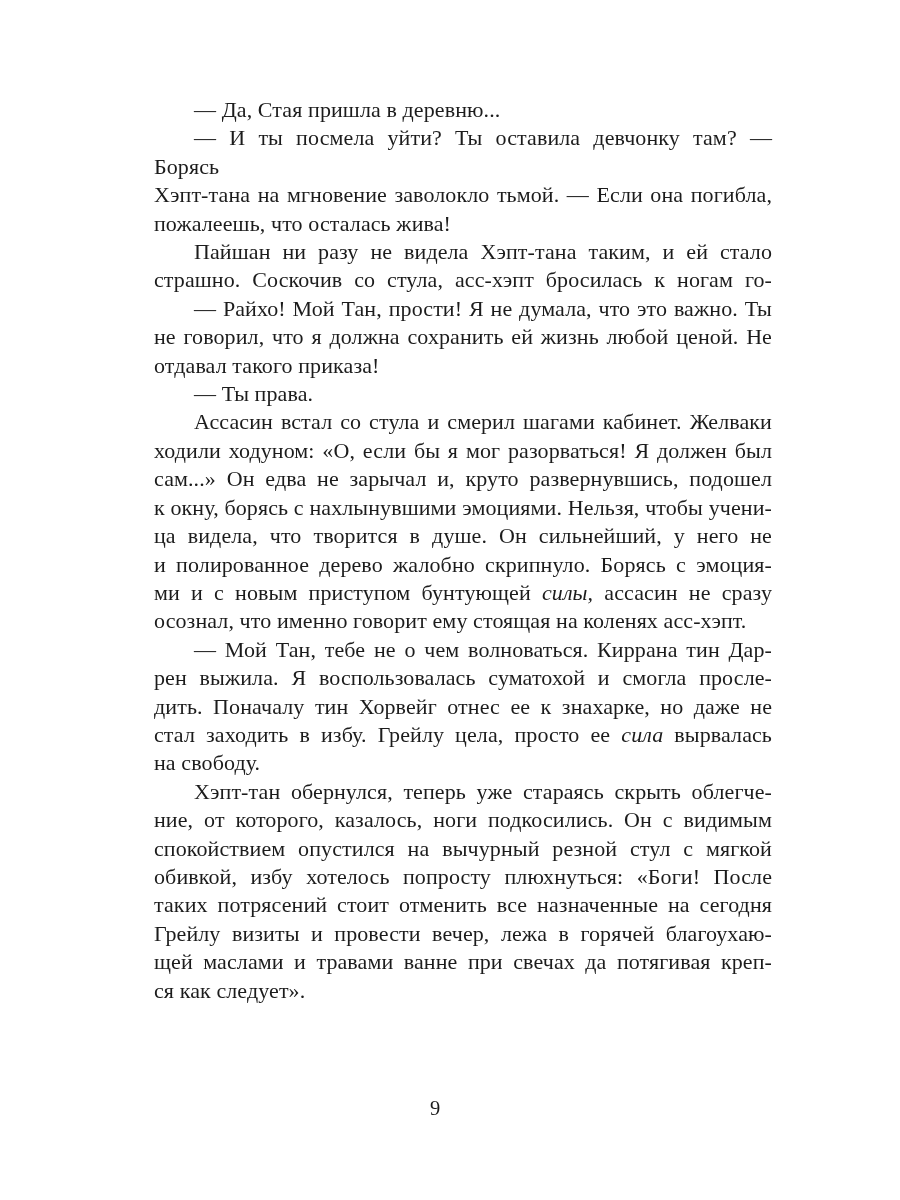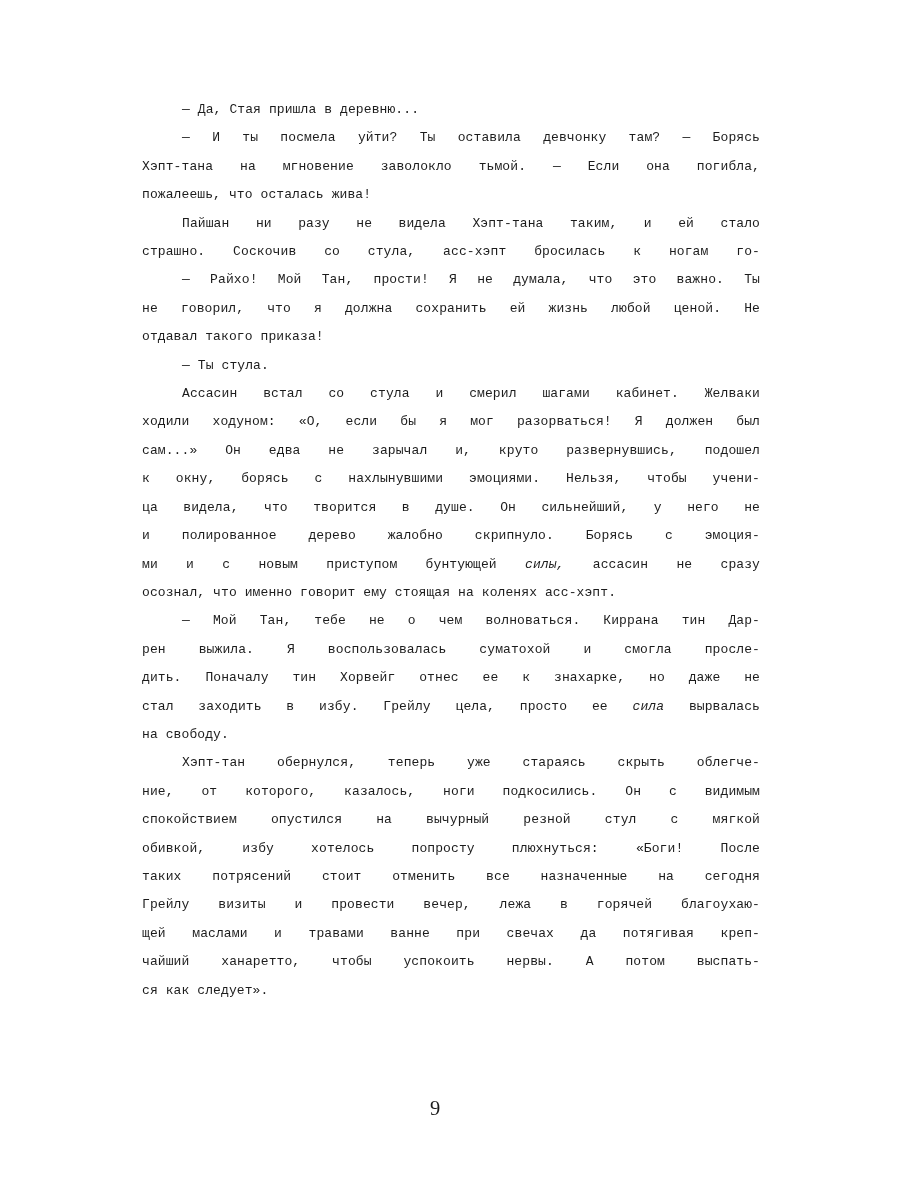--- a/index.html
+++ b/index.html
@@ -11,27 +11,26 @@
     position: relative;
     overflow: hidden;
   }
   .page {
     position: absolute;
     inset: 0;
     background: #ffffff;
   }
   .text-block {
     position: absolute;
-    left: 142px;
+    left: 154px;
     top: 96px;
     width: 618px;
-    font-size: 13px;
+    font-size: 22px;
     line-height: 28.4px;
     letter-spacing: 0.1px;
-    font-family: Liberation Mono, monospace;
   }
   .paragraph { margin: 0; }
   .line {
     text-align: justify;
     text-align-last: justify;
   }
   .line.last { text-align-last: left; }
   .line.first { text-indent: 40px; }
   .run { white-space: pre-wrap; }
   .italic { font-style: italic; }
@@ -61,21 +60,21 @@
       <div class="paragraph">
         <div class="line first"><span class="run">Пайшан ни разу не видела Хэпт-тана таким, и ей стало</span></div>
         <div class="line"><span class="run">страшно. Соскочив со стула, асс-хэпт бросилась к ногам го-</span></div>
       </div>
       <div class="paragraph">
         <div class="line first"><span class="run">— Райхо! Мой Тан, прости! Я не думала, что это важно. Ты</span></div>
         <div class="line"><span class="run">не говорил, что я должна сохранить ей жизнь любой ценой. Не</span></div>
         <div class="line last"><span class="run">отдавал такого приказа!</span></div>
       </div>
       <div class="paragraph">
-        <div class="line first last"><span class="run">— Ты стула.</span></div>
+        <div class="line first last"><span class="run">— Ты права.</span></div>
       </div>
       <div class="paragraph">
         <div class="line first"><span class="run">Ассасин встал со стула и смерил шагами кабинет. Желваки</span></div>
         <div class="line"><span class="run">ходили ходуном: «О, если бы я мог разорваться! Я должен был</span></div>
         <div class="line"><span class="run">сам...» Он едва не зарычал и, круто развернувшись, подошел</span></div>
         <div class="line"><span class="run">к окну, борясь с нахлынувшими эмоциями. Нельзя, чтобы учени-</span></div>
         <div class="line"><span class="run">ца видела, что творится в душе. Он сильнейший, у него не</span></div>
         <div class="line"><span class="run">и полированное дерево жалобно скрипнуло. Борясь с эмоция-</span></div>
         <div class="line"><span class="run">ми и с новым приступом бунтующей </span><span class="run italic">силы,</span><span class="run"> ассасин не сразу</span></div>
         <div class="line last"><span class="run">осознал, что именно говорит ему стоящая на коленях асс-хэпт.</span></div>
@@ -88,18 +87,17 @@
         <div class="line last"><span class="run">на свободу.</span></div>
       </div>
       <div class="paragraph">
         <div class="line first"><span class="run">Хэпт-тан обернулся, теперь уже стараясь скрыть облегче-</span></div>
         <div class="line"><span class="run">ние, от которого, казалось, ноги подкосились. Он с видимым</span></div>
         <div class="line"><span class="run">спокойствием опустился на вычурный резной стул с мягкой</span></div>
         <div class="line"><span class="run">обивкой, избу хотелось попросту плюхнуться: «Боги! После</span></div>
         <div class="line"><span class="run">таких потрясений стоит отменить все назначенные на сегодня</span></div>
         <div class="line"><span class="run">Грейлу визиты и провести вечер, лежа в горячей благоухаю-</span></div>
         <div class="line"><span class="run">щей маслами и травами ванне при свечах да потягивая креп-</span></div>
-        <div class="line"><span class="run">чайший ханаретто, чтобы успокоить нервы. А потом выспать-</span></div>
         <div class="line last"><span class="run">ся как следует».</span></div>
       </div>
     </div>
   <div class="page-number">9</div>
 </div>
 
 </body></html>

